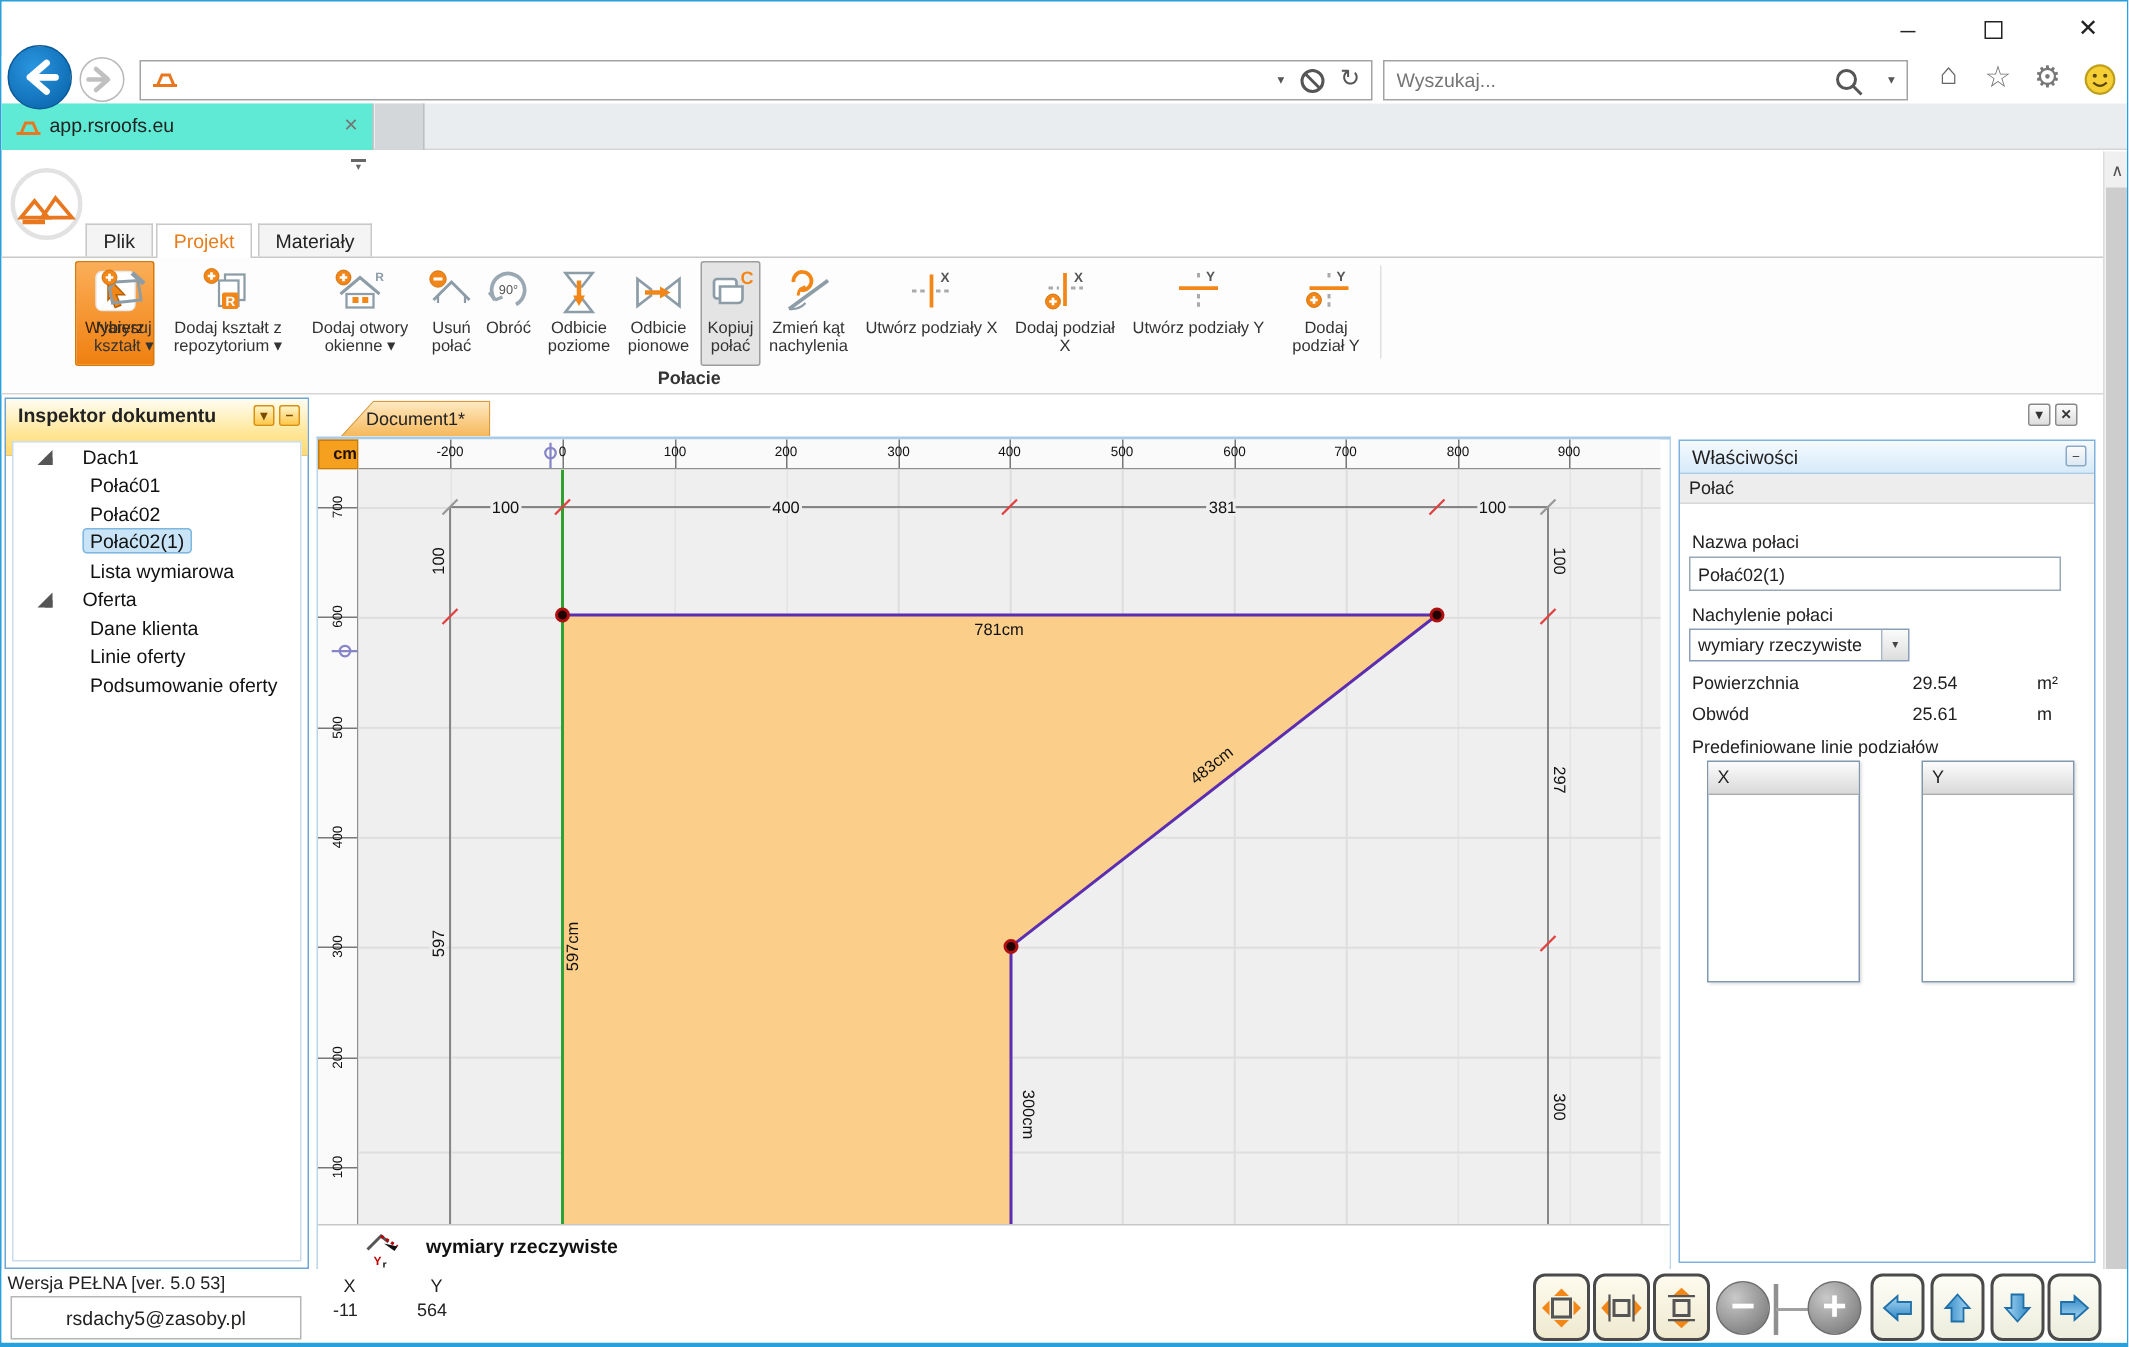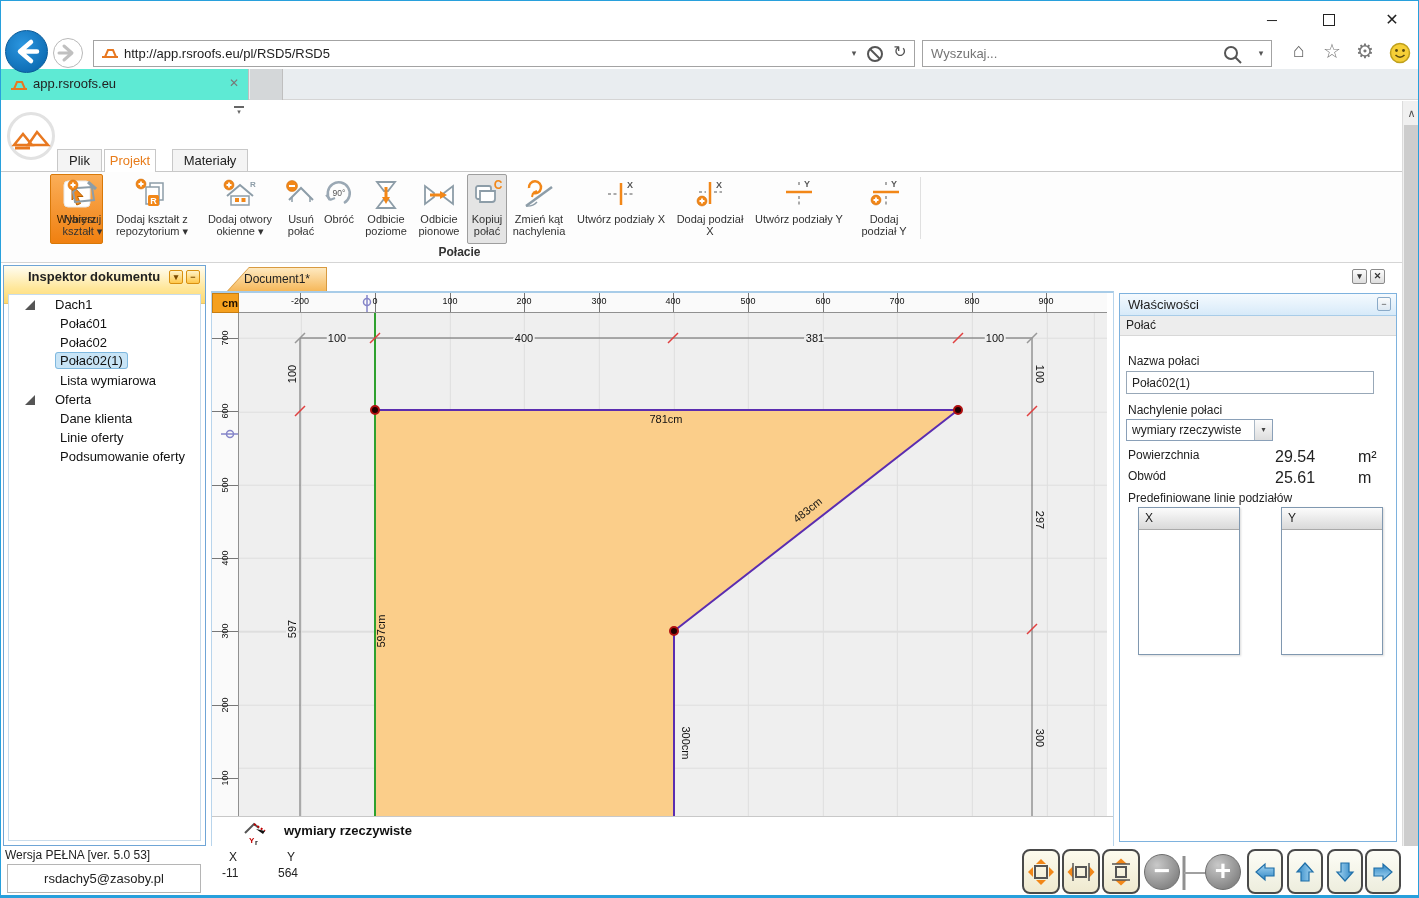--- a/index.html
+++ b/index.html
@@ -35,21 +35,21 @@
           font-size:11px; line-height:12px; text-align:center; color:#333; padding-top:3px; border:1px solid transparent; border-radius:2px; }
   .rbtn svg { flex:0 0 auto; }
   .rbtn .lbl { margin-top:1px; }
   .rbtn.sel { background:linear-gradient(#FBAE58, #F08010); border-color:#D87808; color:#3A2000;margin-left:47px; }
   .rbtn.pressed { background:#E4E4E4; border-color:#9E9E9E; }
   .groupcap { position:absolute; left:0; top:73px; width:917px; text-align:center; font-weight:bold; font-size:12px; color:#333; }
   .rsep { position:absolute; left:919px; top:5px; width:1px; height:62px; background:#E0E0E0; }
   
   .sidebar { position:absolute; left:2px; top:264px; width:203px; height:581px; border:1px solid #6FA5D6; background:#fff; }
   .phead { height:38px; background:linear-gradient(#FFFDF2, #FFE79A 60%, #FFD96E); border-bottom:1px solid #E8C66E;
-           font-weight:bold; font-size:13px; color:#222; line-height:22px; padding-left:24px; position:relative; }
+           font-weight:bold; font-size:13px; color:#222; line-height:22px; padding-left:8px; position:relative; }
   .phbtn { position:absolute; top:4px; width:14px; height:14px; background:linear-gradient(#FFF3C8,#FFC84A); border:1px solid #D89010;
            border-radius:2px; font-size:9px; line-height:12px; text-align:center; color:#7A4A00; }
   .treewrap { position:absolute; left:4px; top:28px; right:4px; bottom:4px; border:1px solid #C8DCEC; background:#fff; }
   .titem { position:absolute; font-size:13px; color:#111; white-space:nowrap; }
   .tri { position:absolute; width:0; height:0; border:5px solid transparent; border-right-color:#555; border-bottom-color:#555; }
   .selbox { background:#C8E4F6; border:1px solid #7FB8DF; border-radius:3px; padding:0 4px; margin-left:-5px; }
   
   .tabstrip { position:absolute; left:210px; top:264px; width:1187px; height:26px; background:#fff; }
   .doctab { position:absolute; left:16px; top:2px; width:100px; height:24px;
             clip-path:polygon(22px 0, 100% 0, 100% 100%, 0 100%); background:#D89A40; }
@@ -73,21 +73,21 @@
             background-position:-13.2px -48.3px; }
   .cfooter { position:absolute; left:0; top:523px; width:901px; height:30px; background:#fff; border-top:1px solid #C8C8C8;
              font-weight:bold; font-size:13px; color:#111; }
   .marker { position:absolute; }
   
   .props { position:absolute; left:1118px; top:292px; width:278px; height:549px; border:1px solid #7EB2DE; background:#fff; }
   .bhead { height:22px; background:linear-gradient(#F5FAFE, #D7EAF9); border-bottom:1px solid #A8CCE8;
            font-size:13px; color:#222; line-height:21px; padding-left:8px; position:relative; }
   .sect { height:20px; background:#EDEDED; border-bottom:1px solid #D8D8D8; font-size:12px; padding-left:6px; line-height:19px; color:#222; }
   .plabel { position:absolute; left:8px; font-size:12px; color:#222; }
-  .pvalue { position:absolute; font-size:16px; color:#222; }
+  .pvalue { position:absolute; font-size:12px; color:#222; }
   .pinput { position:absolute; left:6px; width:248px; height:23px; border:1px solid #98A8B8; font-size:12px; padding:2px 5px; font-family:inherit; color:#222; background:#fff; }
   .pselect { position:absolute; left:6px; width:147px; height:22px; border:1px solid #8AA0B8; background:#fff; font-size:12px; }
   .pselect .val { position:absolute; left:5px; top:3px; }
   .pselect .arr { position:absolute; right:0; top:0; width:18px; height:20px; background:linear-gradient(#FBFBFB,#DDD);
                   border-left:1px solid #AAB8C6; text-align:center; font-size:8px; line-height:19px; color:#444; }
   .listbox { position:absolute; width:102px; height:148px; border:1px solid #8098B0; background:#fff; box-shadow:1px 1px 2px rgba(0,0,0,0.15); }
   .listbox .lh { height:22px; background:linear-gradient(#FCFCFC,#D9D9D9); border-bottom:1px solid #AAA; font-size:12px; padding-left:6px; line-height:21px; }
   
   .pscroll { position:absolute; left:1401px; top:100px; width:17px; height:795px; background:#F0F0F0; border-left:1px solid #DCDCDC; }
   .pscroll .chev { position:absolute; left:0; width:17px; text-align:center; font-size:11px; color:#505050; }
@@ -130,21 +130,20 @@
     </div>
     <div class="circ fwdc">
       <svg width="28" height="28">
           <path d="M10 7 L18 14 L10 21 M5 14 H17" stroke="#C0C0C0" stroke-width="3" fill="none" stroke-linecap="round" stroke-linejoin="round"></path>
         </svg>
     </div>
     <div class="addr">
       <svg class="abs" style="left:7px;top:5px" width="18" height="15">
           <path d="M4 11 L7 4 H12 L15 11 Z M1 11 H17" stroke="#E87820" stroke-width="2" fill="none"></path>
         </svg>
-      <input value="http://app.rsroofs.eu/pl/RSD5/RSD5" style="">
       <div class="aico" style="left:750px;font-size:9px;top:7px">▾</div>
       <svg class="abs" style="left:772px;top:4px" width="18" height="18">
           <circle cx="9" cy="9" r="7" stroke="#555" stroke-width="2" fill="none"></circle>
           <path d="M4 4 L14 14" stroke="#555" stroke-width="2"></path>
         </svg>
       <div class="aico" style="left:796px;font-size:16px;top:1px">↻</div>
     </div>
     <div class="search">
       <input placeholder="Wyszukaj..." style="">
       <svg class="abs" style="left:300px;top:4px" width="20" height="20">
@@ -180,21 +179,21 @@
         <path d="M4 27 L13 16 L22 27 Z" stroke="#E87820" stroke-width="2.5" fill="none"></path>
         <path d="M18 27 L27 14 L38 27 Z" stroke="#E87820" stroke-width="2.5" fill="none"></path>
         <path d="M5 30 H20" stroke="#E87820" stroke-width="3"></path>
       </svg>
   </div>
   <div class="abs" style="left:231px;top:105px;width:14px;text-align:center">
     <div style="height:2px;background:#666;margin:0 2px"></div>
     <div style="font-size:7px;color:#666;line-height:7px">▾</div>
   </div>
   <div class="rtab" style="left:56px;width:45px"><span>Plik</span></div>
-  <div class="rtab active" style="left:103px;width:52px"><span>Projekt</span></div>
+  <div class="rtab active" style="left:103px;width:64px"><span>Projekt</span></div>
   <div class="rtab" style="left:171px;width:76px"><span>Materiały</span></div>
 
   <div class="ribbon">
     <div class="rbtn sel" style="left:2px;width:53px">
       <svg width="36" height="34">
           <rect x="5" y="3" width="26" height="26" rx="4" fill="#fff" stroke="#E8E8E8"></rect>
           <path d="M13 7 L24 18.5 L18.5 18.5 L21.5 25.5 L17.8 27 L14.8 20 L13 22 Z" fill="#F28718" stroke="#B55F00"></path>
         </svg>
       <span class="lbl">Wybierz</span>
     </div>

